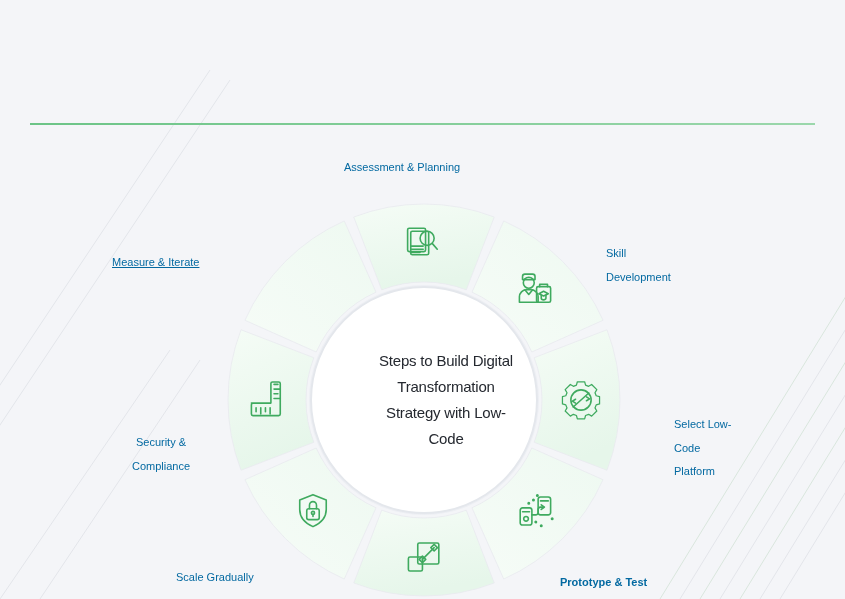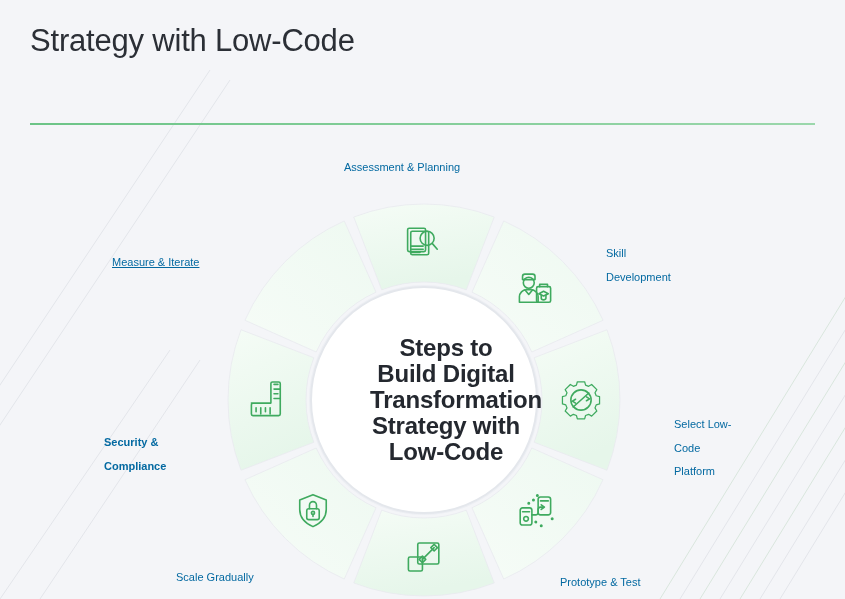--- a/index.html
+++ b/index.html
@@ -22,30 +22,30 @@
                  background:linear-gradient(to right,#6cc487,#9bd7ac); z-index:3; }
 
   
   .wheel { position:absolute; left:224px; top:200px; width:400px; height:400px; z-index:2; }
   .wheel svg { display:block; }
 
   .center-box {
     position:absolute; left:50%; top:50%; transform:translate(-50%,-50%);
     width:196px; text-align:center; z-index:3; pointer-events:none;
   }
-  .center-text { font-size:24px; line-height:26px; font-weight:700; color:#24282f; letter-spacing:-0.2px;margin-left:44px; }
+  .center-text { font-size:15px; line-height:26px; font-weight:400; color:#24282f; letter-spacing:-0.2px;margin-left:44px; }
 
   
   .lbl { position:absolute; font-size:11px; line-height:23.5px; color:#0369a1; white-space:pre-line; z-index:4; }
   .lbl-assessment { left:344px; top:156px; }
   .lbl-skill      { left:606px; top:236px;margin-top:6px; }
   .lbl-platform   { left:664px; top:413px;margin-left:10px; }
-  .lbl-prototype  { left:560px; top:571px; }
+  .lbl-prototype  { left:560px; top:571px;font-weight:bold; }
   .lbl-scale      { left:176px; top:566px; }
-  .lbl-security   { left:104px; top:431px; width:98px; text-align:left;font-weight:bold; }
+  .lbl-security   { left:112px; top:431px; width:98px; text-align:center; }
   .lbl-measure    { left:112px; top:251px;text-decoration:underline; }
 </style>
 </head>
 <body>
 
 <div class="bg-deco">
   <svg width="845" height="599" viewBox="0 0 845 599">
     <g stroke-width="1" fill="none">
       <g stroke="#d9e6dd">
         <line x1="660" y1="599" x2="905" y2="200"></line>
@@ -75,21 +75,20 @@
       </g>
       <g stroke="#e3e5ea">
         <line x1="0" y1="599" x2="170" y2="350"></line>
         <line x1="40" y1="599" x2="200" y2="360"></line>
       </g>
     </g>
   </svg>
 </div>
 
 <div class="header">
-  <div class="title-line">Strategy with Low-Code</div>
 </div>
 <div class="header-rule"></div>
 
 <div class="wheel">
   <svg id="wheel-svg" width="400" height="400" viewBox="0 0 400 400">
     <defs>
       <linearGradient id="segGradA" x1="0" y1="0" x2="0.3" y2="1">
         <stop offset="0%" stop-color="#f5fcf6"></stop>
         <stop offset="100%" stop-color="#e6f6ea"></stop>
       </linearGradient>

